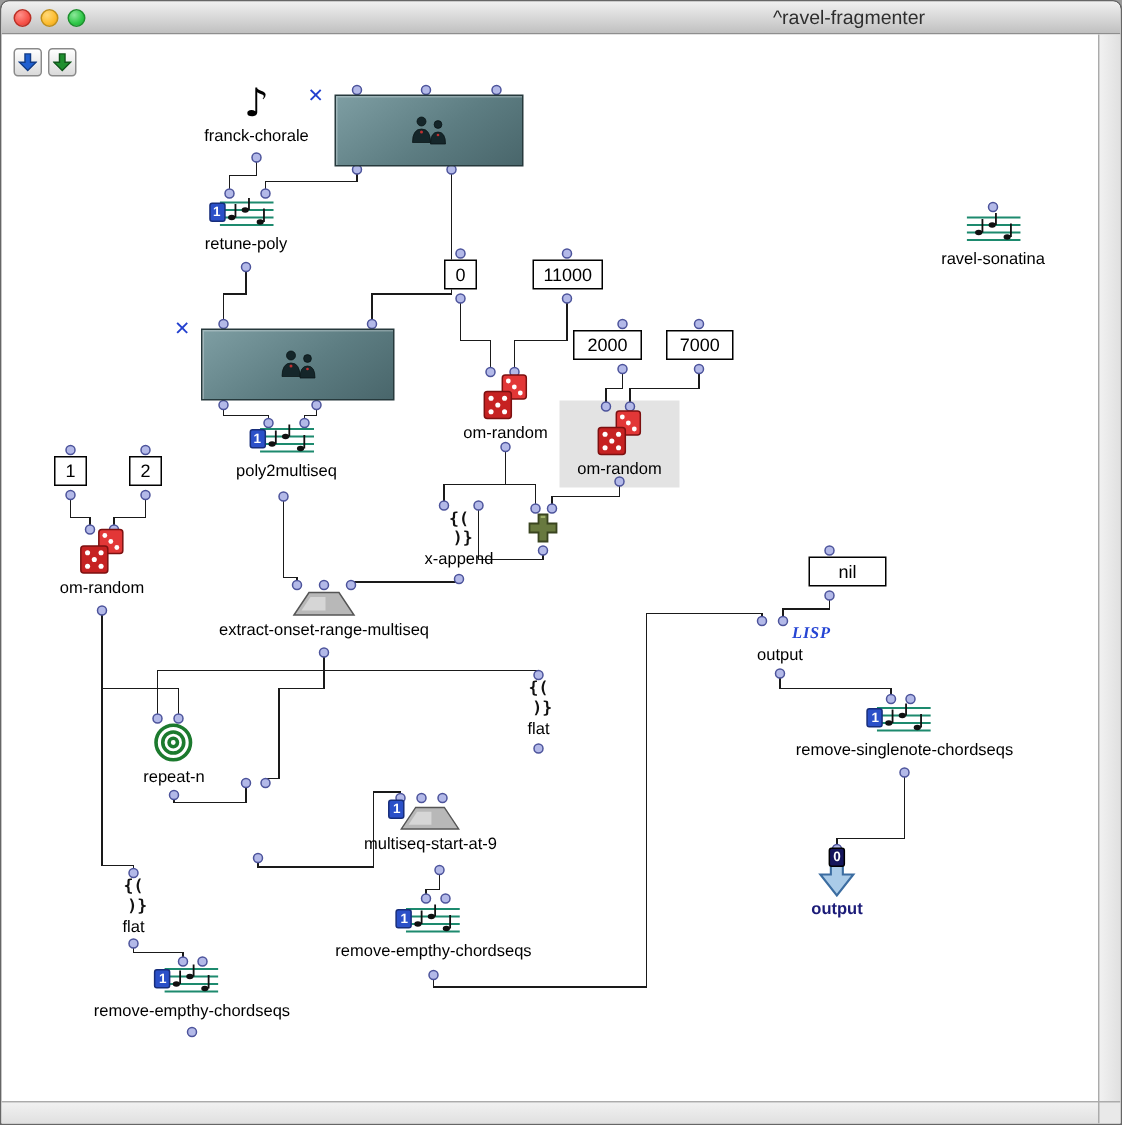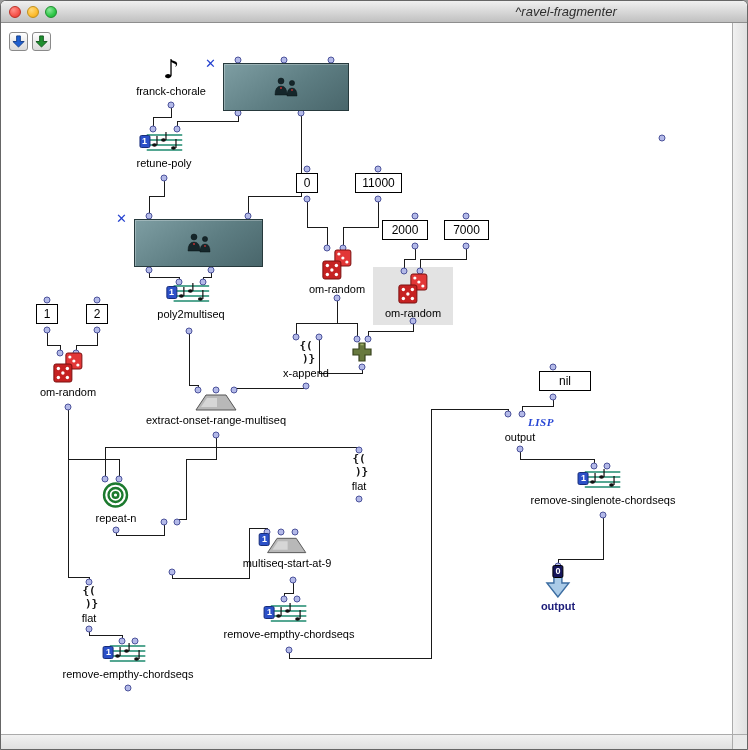--- a/index.html
+++ b/index.html
@@ -4,21 +4,21 @@
 <style>
   html,body{margin:0;padding:0;background:#9a9a9a;}
   .window{position:relative;width:748px;height:750px;background:#fff;overflow:hidden;
           font-family:"Liberation Sans","DejaVu Sans",sans-serif;border:1px solid #666;
           border-radius:6px 6px 0 0;box-sizing:border-box;}
   .canvas-bg{position:absolute;inset:0;background:#fff;z-index:0;}
   .titlebar{position:absolute;top:0;left:0;right:0;height:22px;z-index:5;
             background:linear-gradient(#f0f0f0,#d6d6d6 55%,#c0c0c0);
             border-bottom:1px solid #8e8e8e;border-radius:5px 5px 0 0;box-sizing:border-box;}
   .title{position:absolute;top:3px;left:565px;transform:translateX(-50%);
-         font-size:13px;color:#2e2e2e;white-space:nowrap;font-style:italic;}
+         font-size:13px;color:#2e2e2e;white-space:nowrap;}
   .tl{position:absolute;top:5px;width:12px;height:12px;border-radius:50%;box-sizing:border-box;}
   .tl-close{left:8px;background:radial-gradient(circle at 35% 30%,#ff9089,#f6534a 60%,#d63a30);border:1px solid #ba2f25;}
   .tl-min{left:26px;background:radial-gradient(circle at 35% 30%,#ffd97a,#fdbc2f 60%,#e09e1a);border:1px solid #c08f1b;}
   .tl-max{left:44px;background:radial-gradient(circle at 35% 30%,#8ce89a,#2fc748 60%,#1da834);border:1px solid #1d8f2d;}
   .sb-v{position:absolute;top:22px;right:0;bottom:15px;width:15px;z-index:4;box-sizing:border-box;
         background:linear-gradient(to right,#f1f1f1,#e0e0e0);border-left:1px solid #ababab;}
   .sb-h{position:absolute;left:0;right:15px;bottom:0;height:15px;z-index:4;box-sizing:border-box;
         background:linear-gradient(#f1f1f1,#e0e0e0);border-top:1px solid #ababab;}
   .sb-corner{position:absolute;right:0;bottom:0;width:15px;height:15px;z-index:4;box-sizing:border-box;
         background:#e9e9e9;border-top:1px solid #ababab;border-left:1px solid #ababab;}
@@ -278,20 +278,26 @@
   <div class="node" style="left:163px;top:130px">
     <span class="iconwrap">
       <svg width="36" height="24">
           <use href="#sym-staff"></use>
         </svg>
       <span class="badge badge-left">1</span>
     </span>
     <span class="label">retune-poly</span>
   </div>
 
+  <div class="node" style="left:661px;top:140px">
+    <svg width="36" height="24">
+        <use href="#sym-staff"></use>
+      </svg>
+    <span class="label">ravel-sonatina</span>
+  </div>
 
   <div class="node" style="left:190px;top:281px">
     <span class="iconwrap">
       <svg width="36" height="24">
           <use href="#sym-staff"></use>
         </svg>
       <span class="badge badge-left">1</span>
     </span>
     <span class="label">poly2multiseq</span>
   </div>

